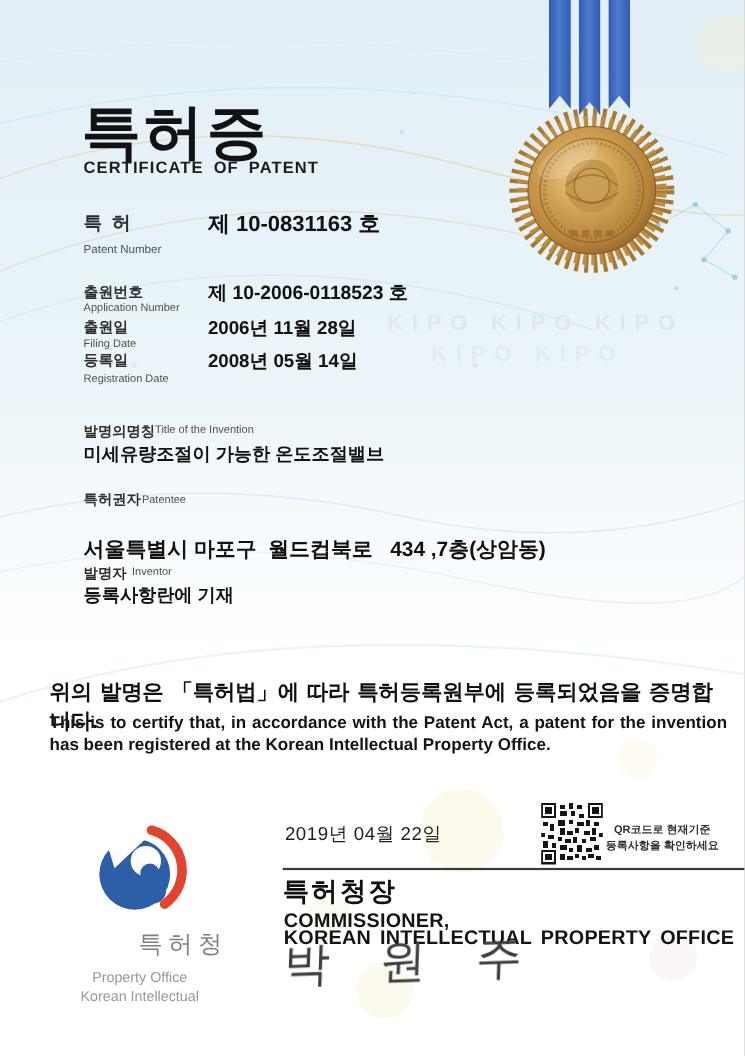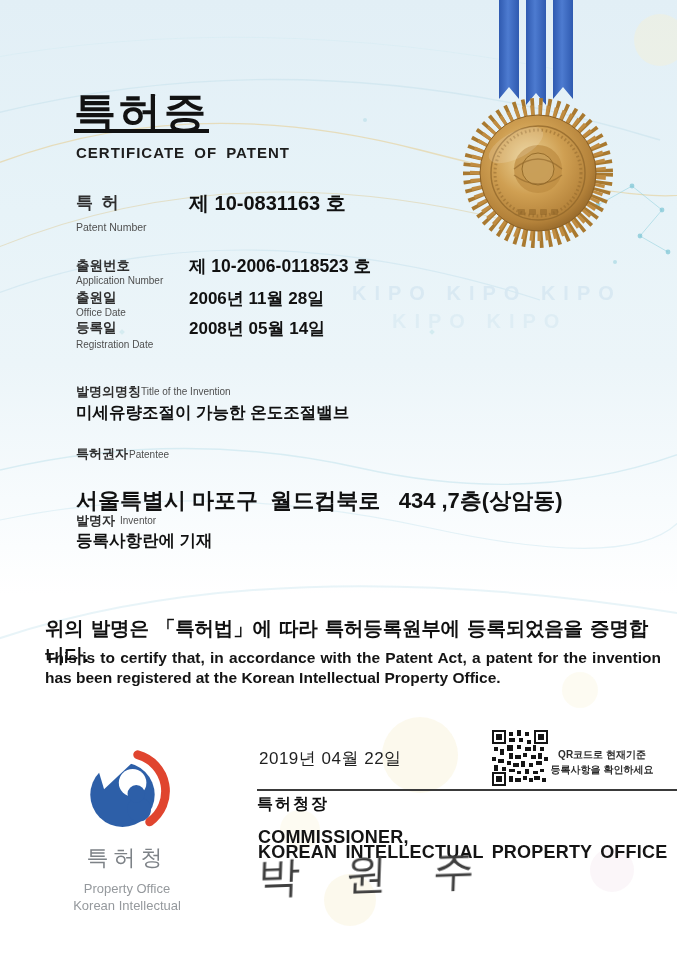--- a/index.html
+++ b/index.html
@@ -8,38 +8,38 @@
     background:#ffffff;font-family:"Liberation Sans","DejaVu Sans",sans-serif;color:#161616;
   }
   .page::before{
     content:"";position:absolute;inset:0;z-index:0;
     background:linear-gradient(180deg,#e2eff6 0%,#e7f3f8 22%,#ecf5f9 38%,#f7fbfd 52%,#ffffff 62%);
   }
   .decor{position:absolute;inset:0;z-index:0;pointer-events:none;}
   .abs{position:absolute;z-index:2;}
   .pre{white-space:pre-wrap;}
 
-  .title{font-size:42px;font-weight:800;letter-spacing:3px;color:#121212;text-decoration:underline;}
+  .title{font-size:54px;font-weight:800;letter-spacing:3px;color:#121212;}
   .subtitle{font-size:15px;font-weight:700;letter-spacing:1px;word-spacing:4px;color:#1d1d1d;}
 
   .lab-ko{font-weight:700;color:#2e2e2e;}
   .lab-en{color:#4f4f4f;}
   .val{font-weight:700;color:#111;}
 
   .stmt-ko{font-size:19.5px;font-weight:700;letter-spacing:-0.2px;word-spacing:2px;color:#101010;}
   .stmt-en{font-size:15.5px;font-weight:700;line-height:19.5px;text-align:justify;color:#141414;}
 
   .ribbon{display:flex;gap:7px;}
   .ribbon .stripe{
     width:20px;background:linear-gradient(90deg,#2f5ab0,#4d7bd0 45%,#2f5ab0);
     clip-path:polygon(0 0,100% 0,100% 100%,50% calc(100% - 12px),0 100%);
   }
 
   .sig-rule{height:2px;background:#3a3a3a;}
-  .kipo-head{font-size:16px;font-weight:800;letter-spacing:2px;color:#101010;}
+  .kipo-head{font-size:24px;font-weight:800;letter-spacing:2px;color:#101010;}
   .comm{font-size:18px;font-weight:700;letter-spacing:.2px;word-spacing:3px;color:#141414;}
   .signature{
     font-family:"DejaVu Serif","Liberation Serif",serif;
     font-size:42px;color:#3f3f3f;letter-spacing:16px;
     transform:rotate(-2deg) skewX(-4deg);filter:blur(.3px);
   }
   .agency-ko{font-size:22px;letter-spacing:5px;color:#7d8287;text-align:center;}
   .agency-en{font-size:13px;color:#95999d;text-align:center;line-height:17px;}
   .qrcap{font-size:10px;font-weight:700;color:#2e2e2e;text-align:center;line-height:15px;}
   .date{font-size:17px;color:#1f1f1f;letter-spacing:.5px;}
@@ -119,34 +119,34 @@
 
   <div class="abs lab-ko" style="left:76px;top:191px;font-size:17px;letter-spacing:2px;">특 허</div>
   <div class="abs lab-en" style="left:76px;top:221px;font-size:10.5px;">Patent Number</div>
   <div class="abs val" style="left:189px;top:190px;font-size:20px;text-align:right;">제 10-0831163 호</div>
 
   <div class="abs lab-ko" style="left:76px;top:257px;font-size:13.5px;">출원번호</div>
   <div class="abs lab-en" style="left:76px;top:275px;font-size:10px;">Application Number</div>
   <div class="abs val" style="left:189px;top:254px;font-size:17.5px;">제 10-2006-0118523 호</div>
 
   <div class="abs lab-ko" style="left:76px;top:289px;font-size:13.5px;">출원일</div>
-  <div class="abs lab-en" style="left:76px;top:307px;font-size:10px;">Office Date</div>
+  <div class="abs lab-en" style="left:76px;top:307px;font-size:10px;">Filing Date</div>
   <div class="abs val" style="left:189px;top:287px;font-size:17px;">2006년 11월 28일</div>
 
   <div class="abs lab-ko" style="left:76px;top:319px;font-size:13.5px;">등록일</div>
   <div class="abs lab-en" style="left:76px;top:339px;font-size:10px;">Registration Date</div>
   <div class="abs val" style="left:189px;top:317px;font-size:17px;">2008년 05월 14일</div>
 
   <div class="abs lab-ko" style="left:76px;top:383px;font-size:13px;">발명의명칭</div>
   <div class="abs lab-en" style="left:141px;top:386px;font-size:10px;">Title of the Invention</div>
   <div class="abs val" style="left:76px;top:402px;font-size:16.5px;">미세유량조절이 가능한 온도조절밸브</div>
 
   <div class="abs lab-ko" style="left:76px;top:445px;font-size:13px;text-align:center;">특허권자</div>
   <div class="abs lab-en" style="left:129px;top:449px;font-size:10px;">Patentee</div>
-  <div class="abs val pre" style="left:76px;top:486px;font-size:22px;text-align:right;">서울특별시 마포구  월드컵북로   434 ,7층(상암동)</div>
+  <div class="abs val pre" style="left:76px;top:486px;font-size:19px;text-align:right;">서울특별시 마포구  월드컵북로   434 ,7층(상암동)</div>
 
   <div class="abs lab-ko" style="left:76px;top:512px;font-size:13px;">발명자</div>
   <div class="abs lab-en" style="left:120px;top:515px;font-size:10px;">Inventor</div>
   <div class="abs val" style="left:76px;top:530px;font-size:16.5px;">등록사항란에 기재</div>
 
   <div class="abs stmt-ko" style="left:45px;top:615px;width:612px;">위의 발명은 「특허법」에 따라 특허등록원부에 등록되었음을 증명합니다.</div>
   <div class="abs stmt-en" style="left:45px;top:648px;width:616px;">This is to certify that, in accordance with the Patent Act, a patent for the invention has been registered at the Korean Intellectual Property Office.</div>
 
   <div class="abs date" style="left:259px;top:747px;">2019년 04월 22일</div>
 
@@ -216,19 +216,19 @@
   <div class="abs signature" style="left:258px;top:846px;">박 원 주</div>
 
   <svg class="abs" style="left:82px;top:748px;" width="92" height="88" viewBox="0 0 100 94">
     <circle cx="44" cy="50" r="35" fill="#2d5fa8"></circle>
     <circle cx="62" cy="66" r="13" fill="#2d5fa8"></circle>
     <polygon points="12,4 58,12 24,44" fill="#ffffff"></polygon>
     <circle cx="55" cy="37" r="15" fill="#ffffff"></circle>
     <circle cx="59" cy="49" r="9.5" fill="#2d5fa8"></circle>
     <path d="M60.5 6.5 A41 41 0 0 1 73.5 79.5" fill="none" stroke="#e0452f" stroke-width="9.5" stroke-linecap="round"></path>
   </svg>
-  <div class="abs agency-ko" style="left:47px;top:843px;width:160px;">특허청</div>
+  <div class="abs agency-ko" style="left:47px;top:843px;width:160px;text-align:right;">특허청</div>
   <div class="abs agency-en" style="left:47px;top:880px;width:160px;">
     <div>Property Office</div>
     <div>Korean Intellectual</div>
   </div>
 
 </div>
 
 </body></html>

